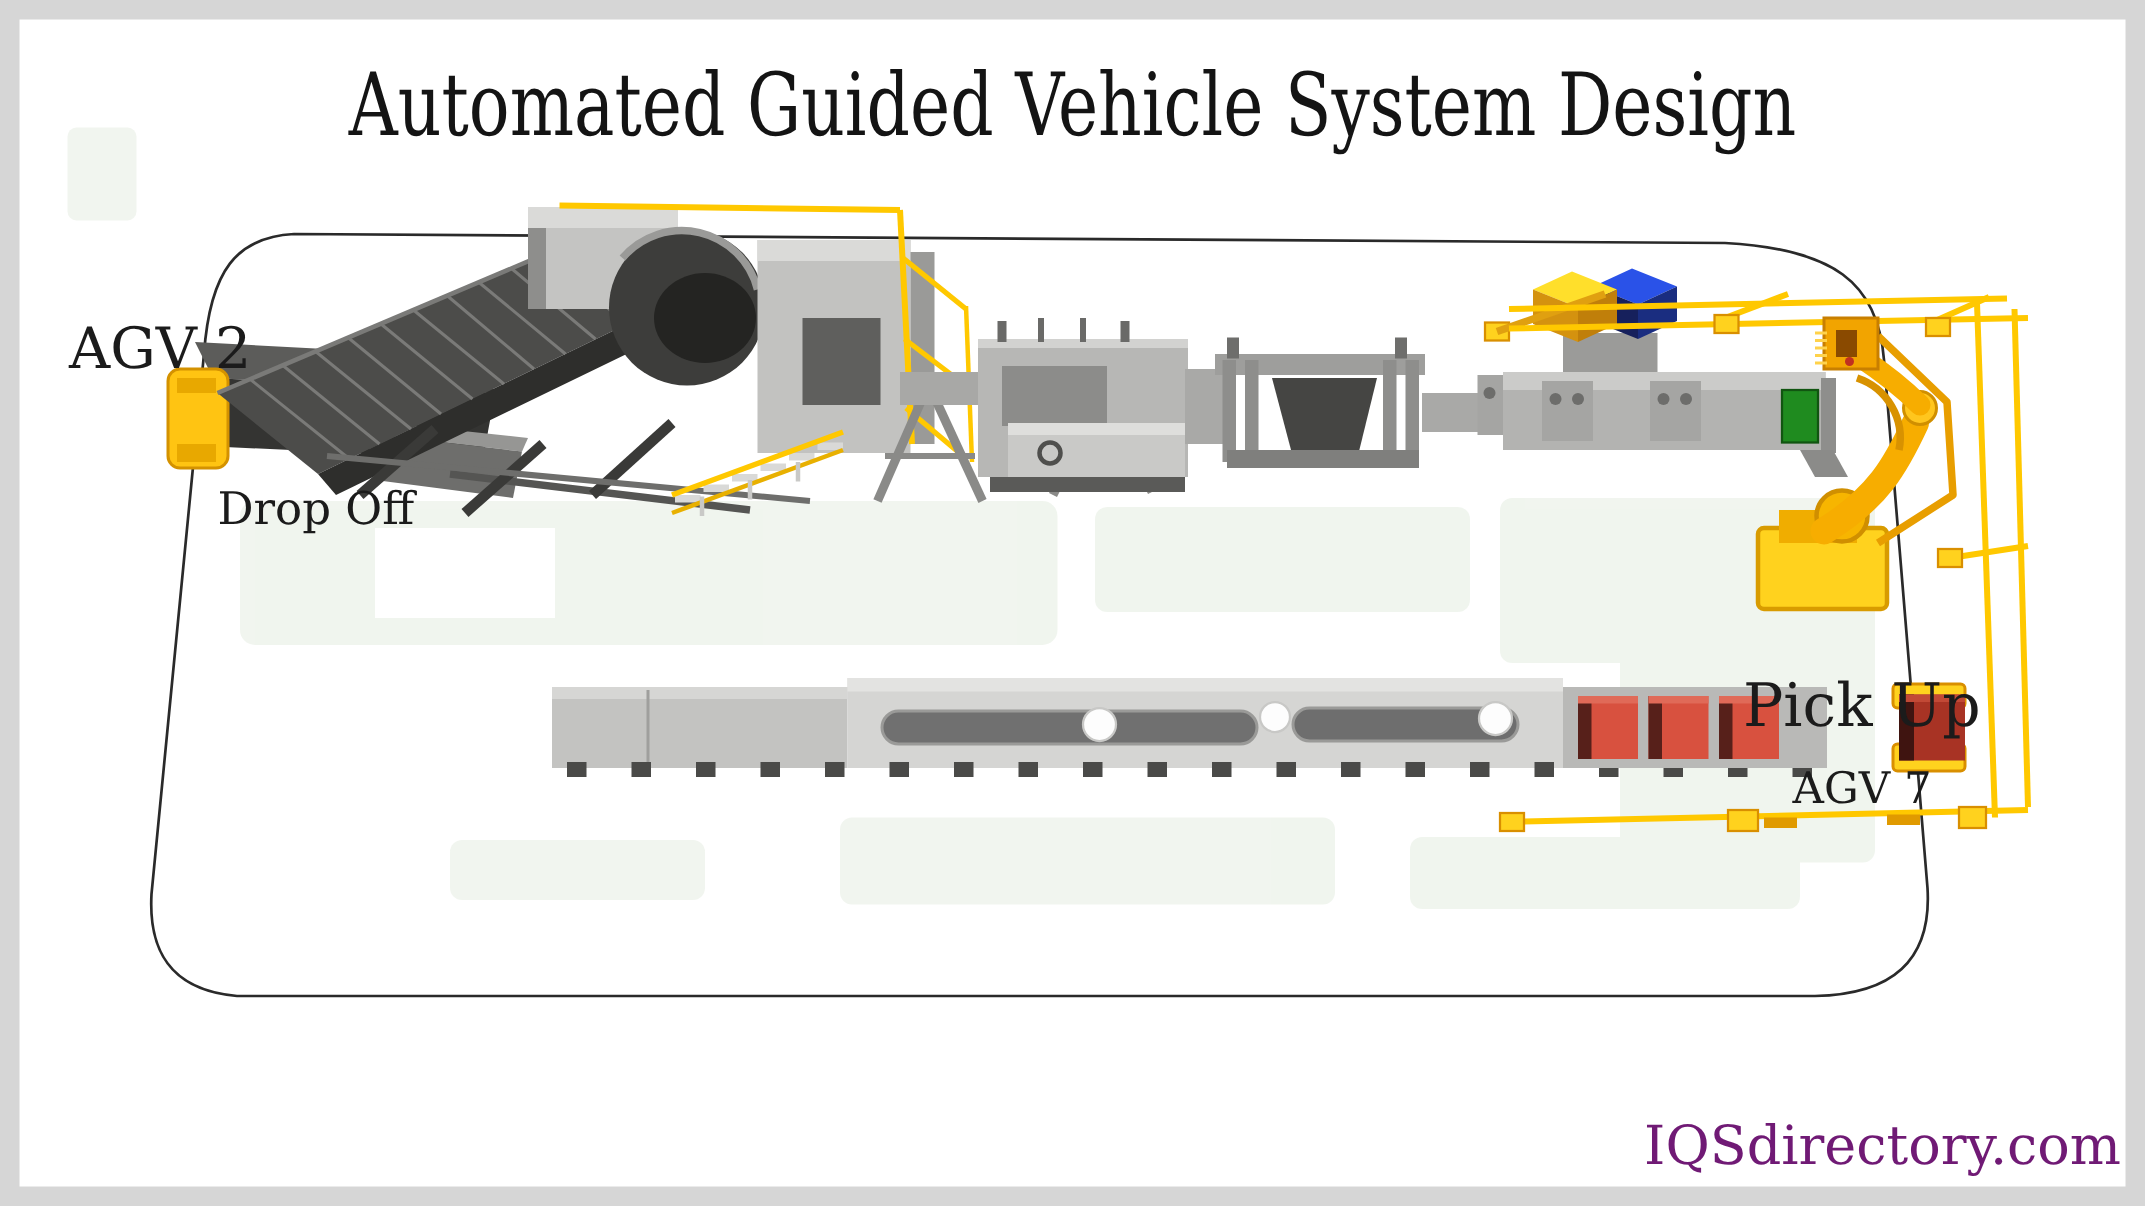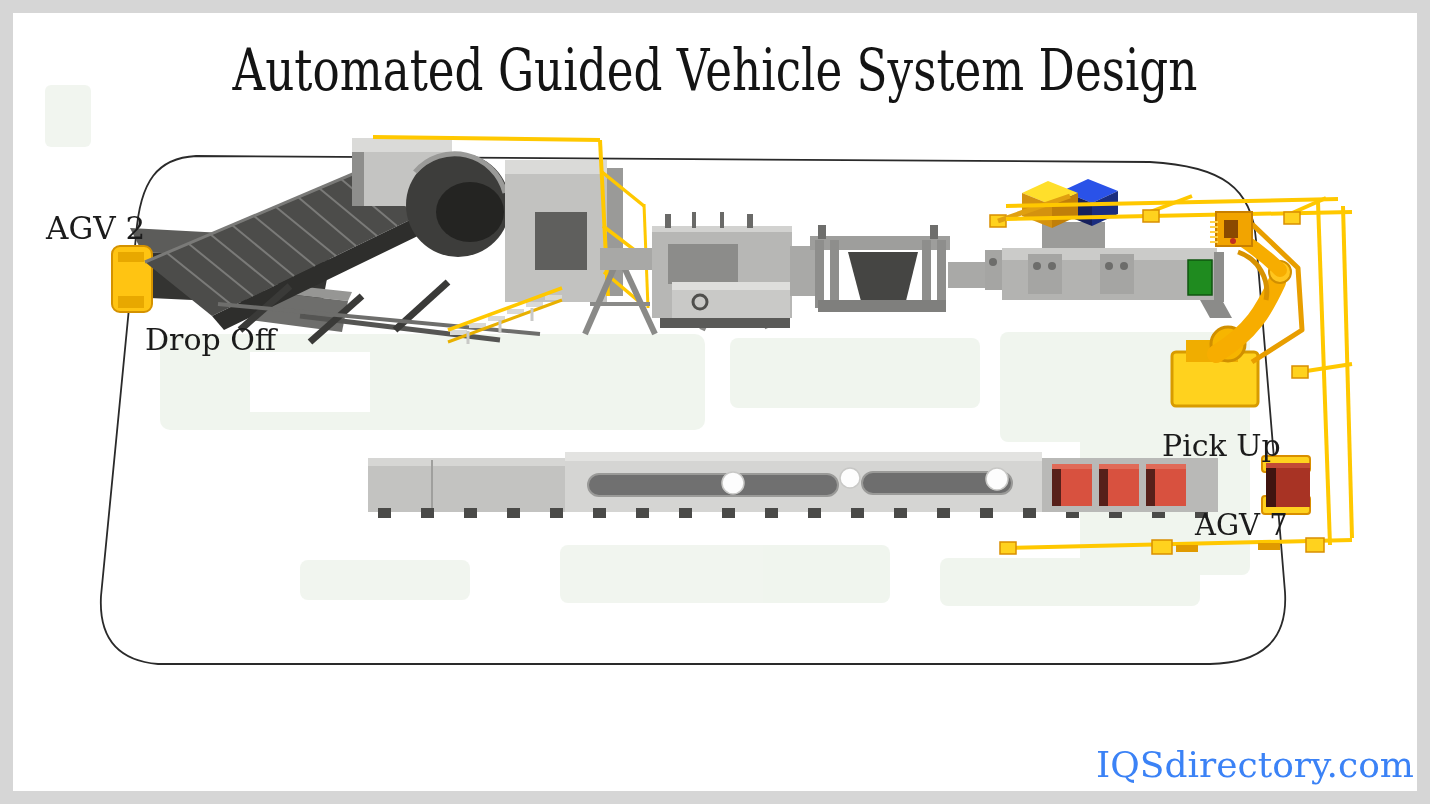--- a/index.html
+++ b/index.html
@@ -28,30 +28,30 @@
     transform-origin:center;
     white-space:nowrap;
     z-index:30;
   }
   .lbl{
     position:absolute;
     color:#1b1b1b;
     white-space:nowrap;
     z-index:30;
   }
-  .lbl-agv2      {left:46px;  top:210px; font-size:31px;}
+  .lbl-agv2      {left:46px;  top:210px; font-size:38px;}
   .lbl-dropoff   {left:145px; top:322px; font-size:30px;}
   .lbl-dispatcher{left:792px; top:188px; font-size:30px;}
-  .lbl-pickup    {left:1162px;top:428px; font-size:30px;}
+  .lbl-pickup    {left:1162px;top:448px; font-size:40px;}
   .lbl-agv1      {left:1195px;top:508px; font-size:29px;}
   .watermark{
     position:absolute;
     right:16px; top:744px;
     font-size:36px;
-    color:#3b82f6;
+    color:#701a75;
     z-index:30;
   }
   svg.scene{position:absolute;inset:0;z-index:10;}
 </style>
 </head>
 <body>
 
 <div class="canvas">
 
   <div class="page-title">Automated Guided Vehicle System Design</div>

